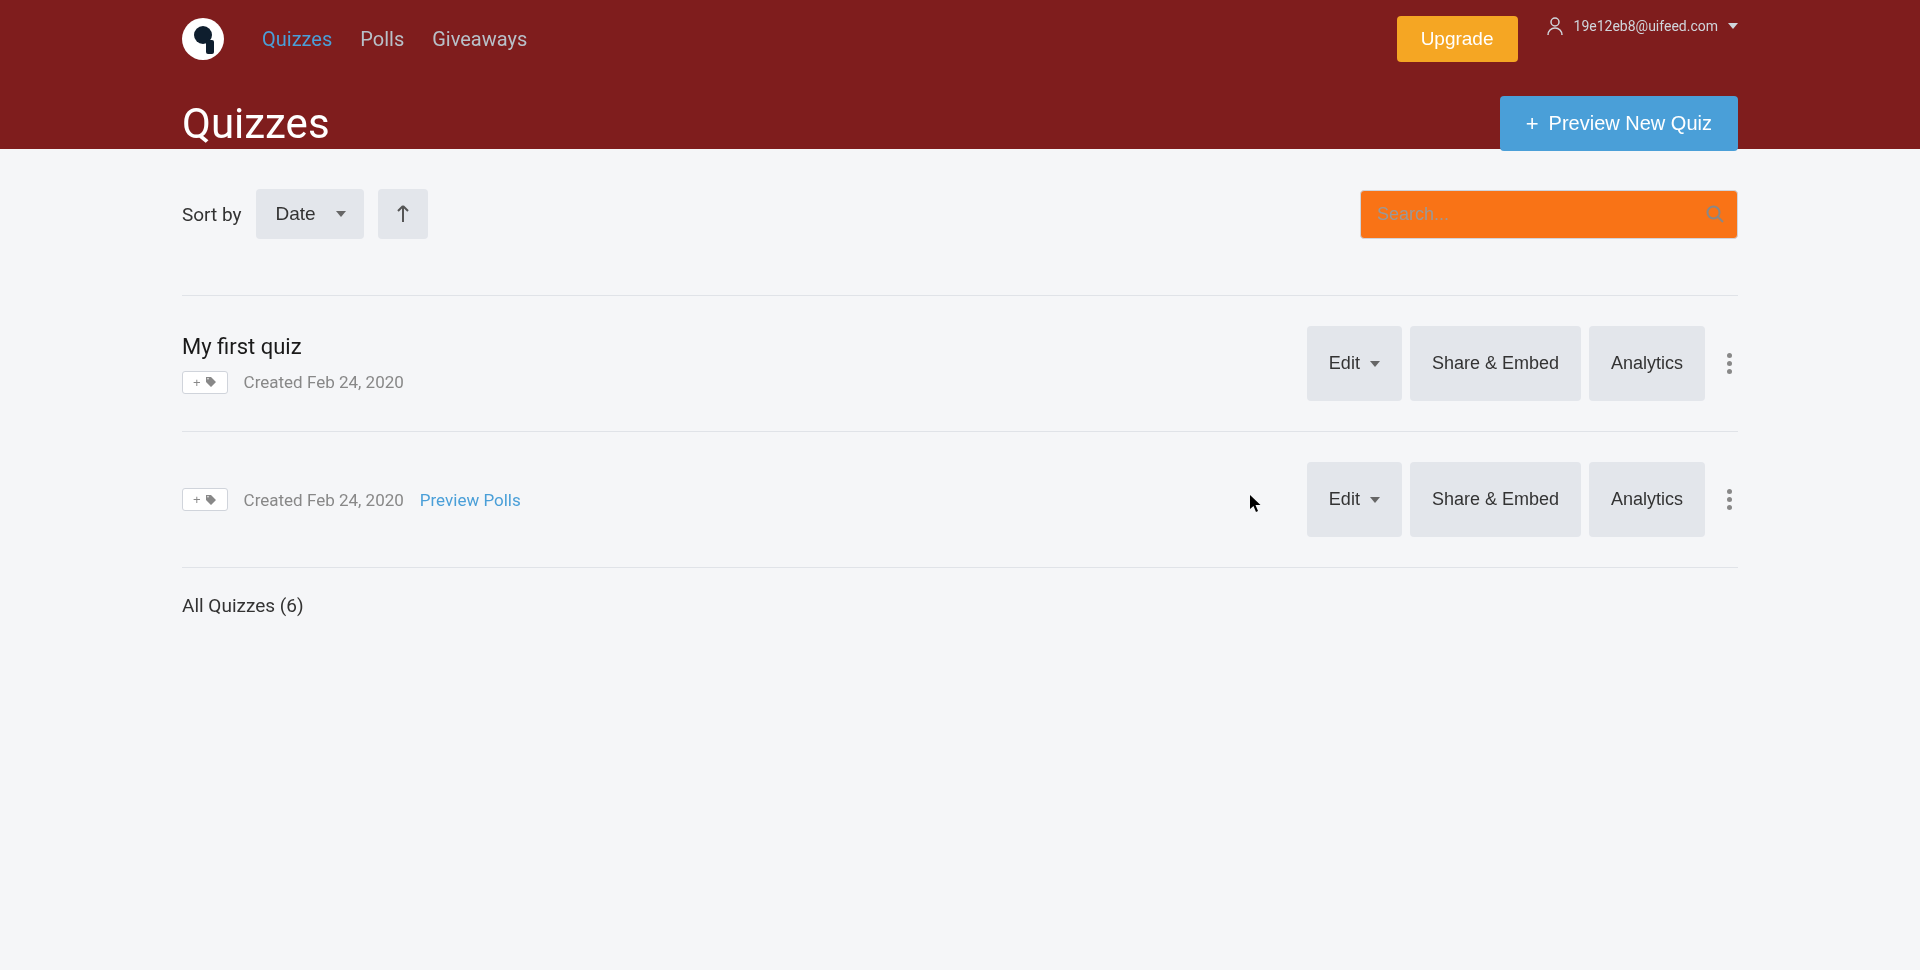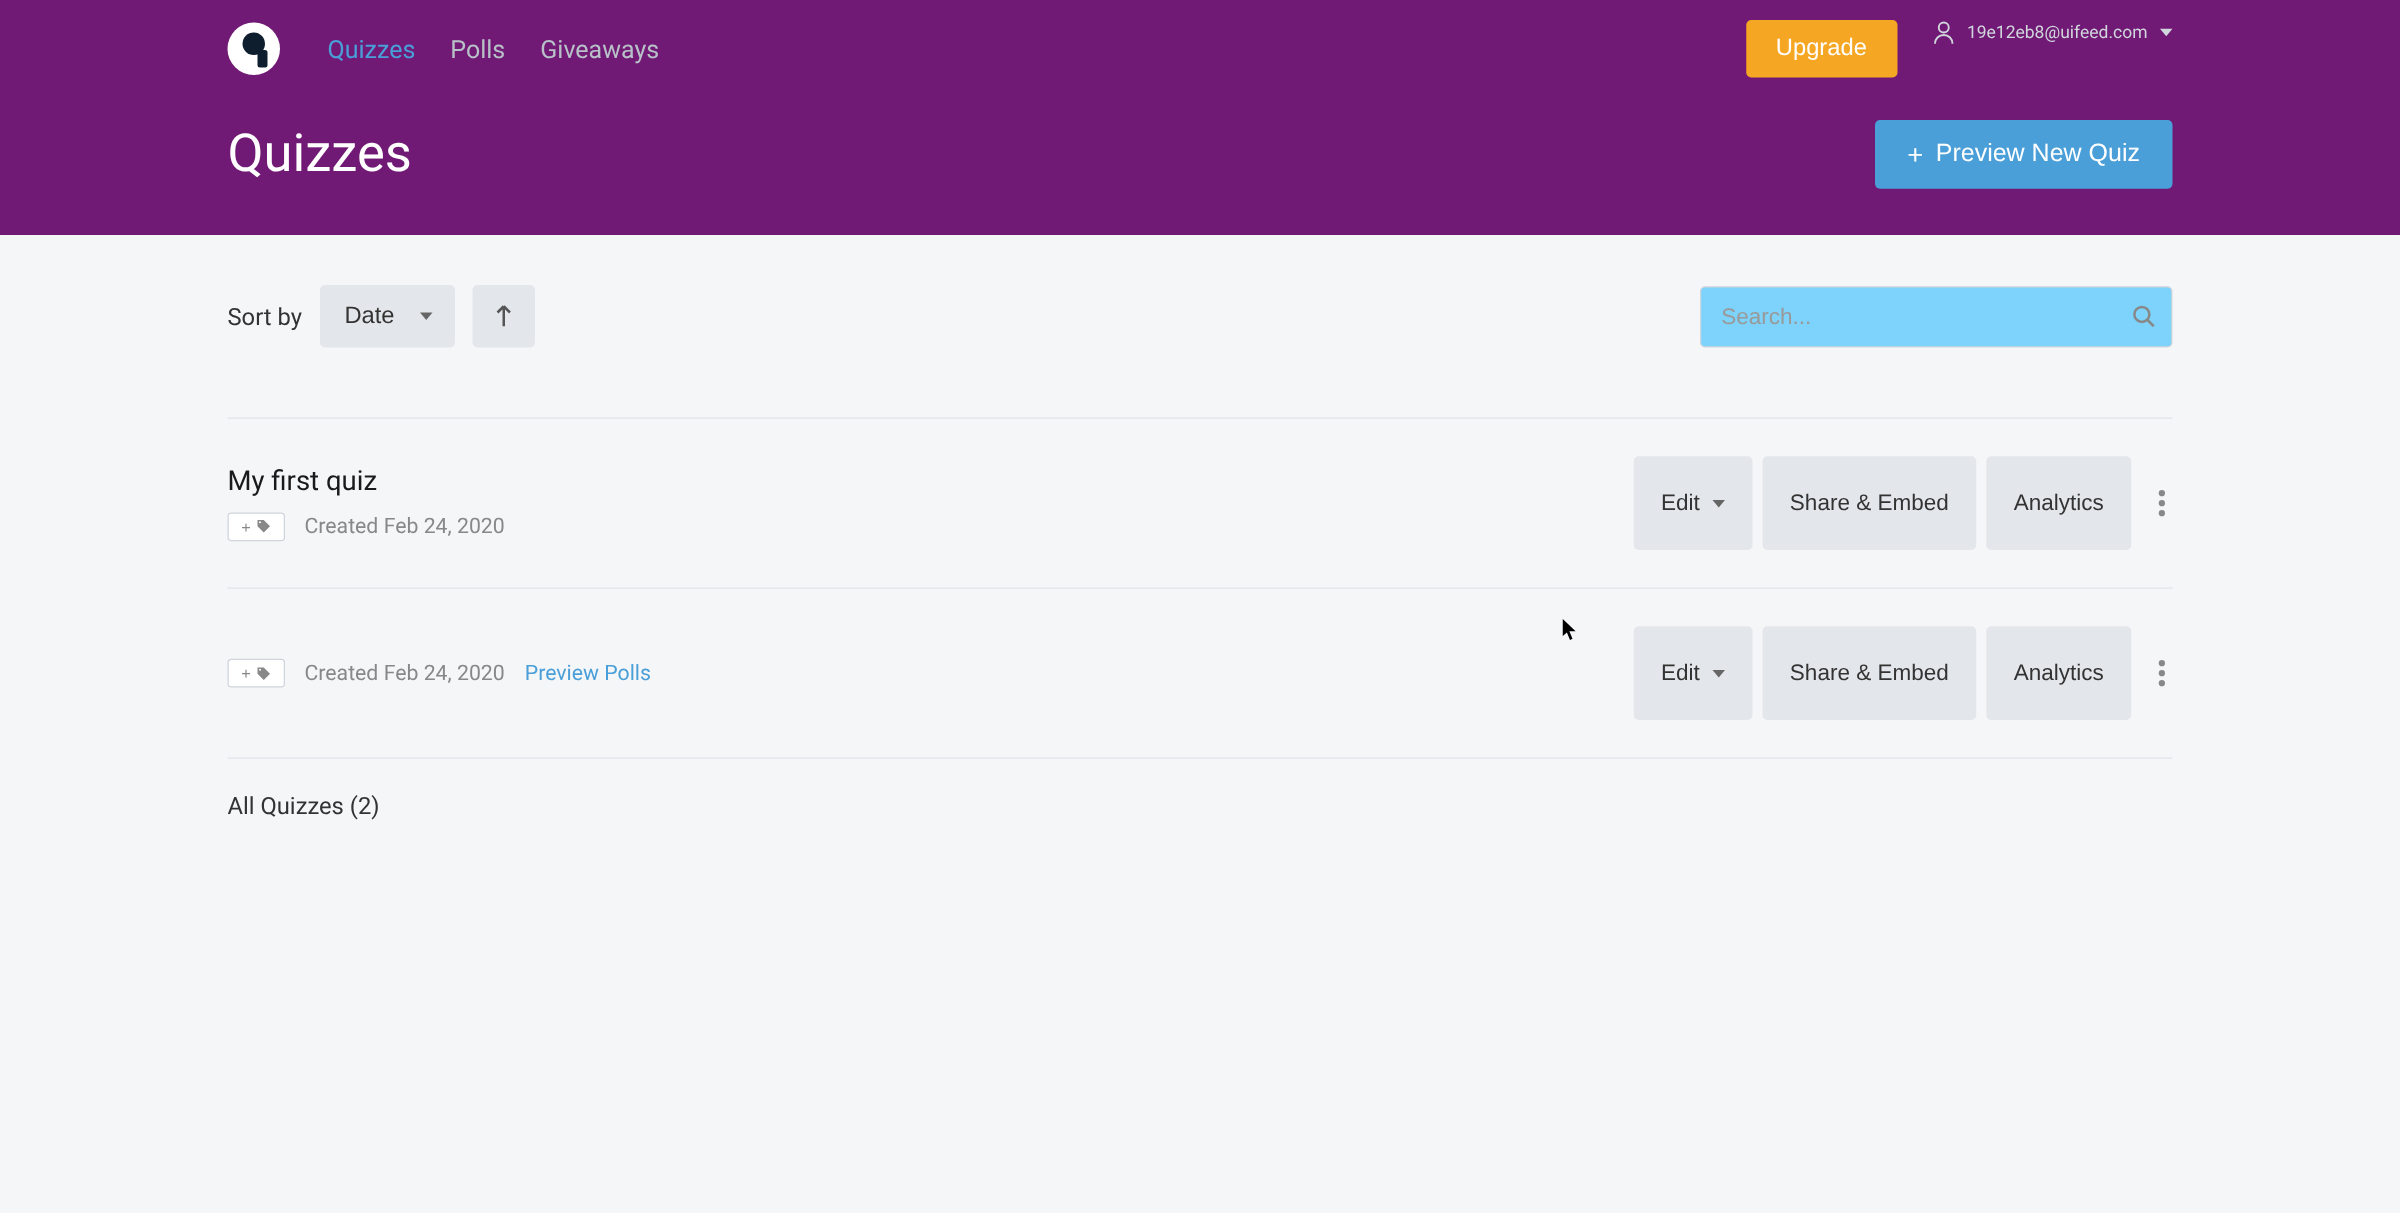--- a/index.html
+++ b/index.html
@@ -9,22 +9,22 @@
     }
     body {
       font-family: -apple-system, BlinkMacSystemFont, "Segoe UI", Roboto, Helvetica, Arial, sans-serif;
       background: #f5f6f8;
       color: #1a1a1a;
       width: 1920px;
       height: 970px;
       overflow: hidden;
     }
     .header-dark {
-      background: #701a75;
-      height: 188px;
+      background: #7f1d1d;
+      height: 149px;
       padding: 0 182px;
     }
     .nav-bar {
       display: flex;
       align-items: center;
       height: 78px;
       justify-content: space-between;
     }
     .nav-left {
       display: flex;
@@ -186,21 +186,21 @@
     .search-box {
       position: relative;
       width: 378px;
     }
     .search-input {
       width: 100%;
       padding: 13px 44px 13px 16px;
       font-size: 18px;
       border: 1px solid #d0d4db;
       border-radius: 4px;
-      background: #7dd3fc;
+      background: #f97316;
       color: #333;
     }
     .search-input::placeholder {
       color: #999;
     }
     .search-icon {
       position: absolute;
       right: 14px;
       top: 50%;
       transform: translateY(-50%);
@@ -412,19 +412,19 @@
       <button class="action-btn">Analytics</button>
       <button class="more-btn">
         <span class="more-dot"></span>
         <span class="more-dot"></span>
         <span class="more-dot"></span>
       </button>
     </div>
   </div>
 
   <div class="list-footer">
-    <span>All Quizzes (2)</span>
+    <span>All Quizzes (6)</span>
   </div>
 </div>
 
 <svg class="cursor-pointer" viewBox="0 0 14 18" fill="#000">
   <path d="M0 0l0 14 3.5-3 2.5 6 2-1-2.5-6 5 0z"></path>
 </svg>
 
 </body></html>

